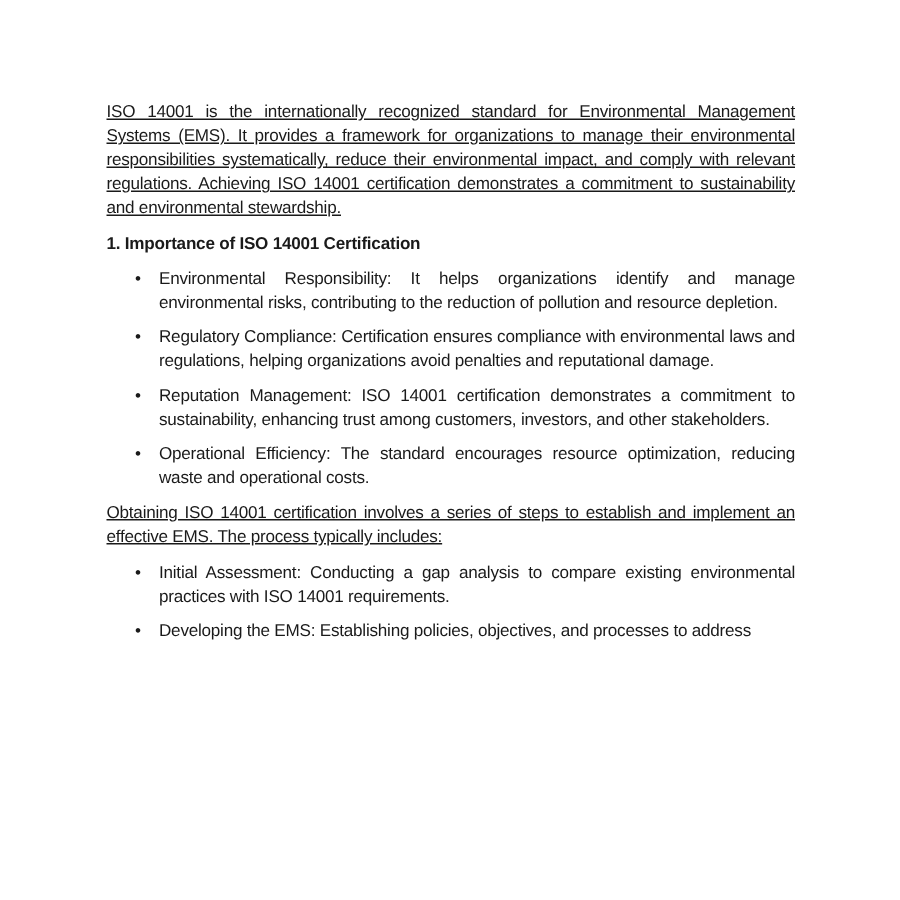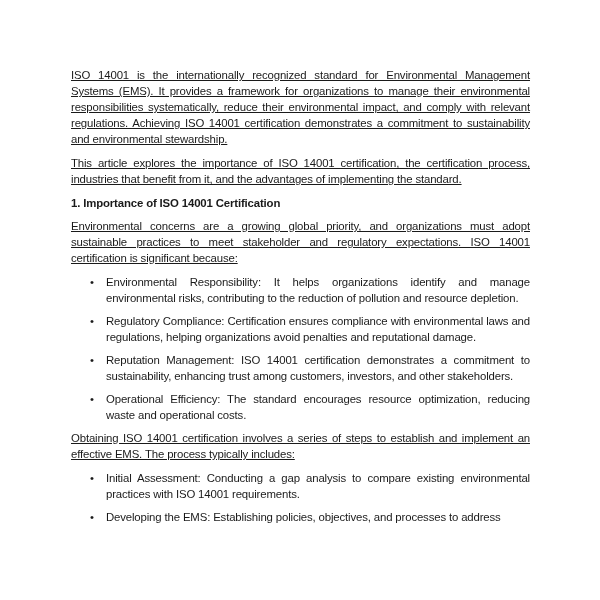--- a/index.html
+++ b/index.html
@@ -17,24 +17,22 @@
   ul { margin: 0 0 0 0; padding: 0 0 0 35px; list-style: none; }
   li { position: relative; margin: 0 0 7px 0; text-align: justify; }
   li .bullet { position: absolute; left: -16px; top: 0; }
   li b { font-weight: normal; }
 </style>
 </head>
 <body>
 
 <div class="page">
   <p>ISO 14001 is the internationally recognized standard for Environmental Management Systems (EMS). It provides a framework for organizations to manage their environmental responsibilities systematically, reduce their environmental impact, and comply with relevant regulations. Achieving ISO 14001 certification demonstrates a commitment to sustainability and environmental stewardship.</p>
-  <p>This article explores the importance of ISO 14001 certification, the certification process, industries that benefit from it, and the advantages of implementing the standard.</p>
 
   <h2>1. Importance of ISO 14001 Certification</h2>
-  <p>Environmental concerns are a growing global priority, and organizations must adopt sustainable practices to meet stakeholder and regulatory expectations. ISO 14001 certification is significant because:</p>
   <ul>
     <li><span class="bullet">•</span><b>Environmental Responsibility:</b><span> It helps organizations identify and manage environmental risks, contributing to the reduction of pollution and resource depletion.</span></li>
     <li><span class="bullet">•</span><b>Regulatory Compliance:</b><span> Certification ensures compliance with environmental laws and regulations, helping organizations avoid penalties and reputational damage.</span></li>
     <li><span class="bullet">•</span><b>Reputation Management:</b><span> ISO 14001 certification demonstrates a commitment to sustainability, enhancing trust among customers, investors, and other stakeholders.</span></li>
     <li><span class="bullet">•</span><b>Operational Efficiency:</b><span> The standard encourages resource optimization, reducing waste and operational costs.</span></li>
   </ul>
 
   <p>Obtaining ISO 14001 certification involves a series of steps to establish and implement an effective EMS. The process typically includes:</p>
   <ul>
     <li><span class="bullet">•</span><b>Initial Assessment:</b><span> Conducting a gap analysis to compare existing environmental practices with ISO 14001 requirements.</span></li>

